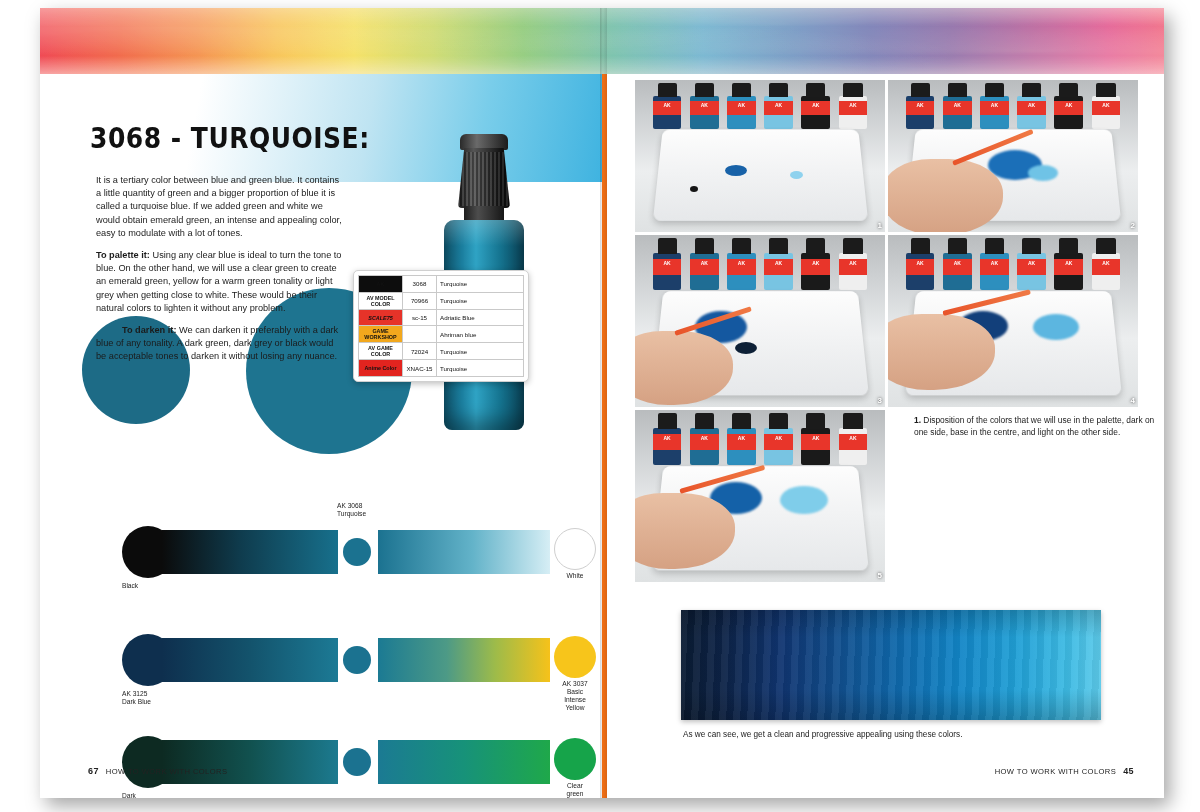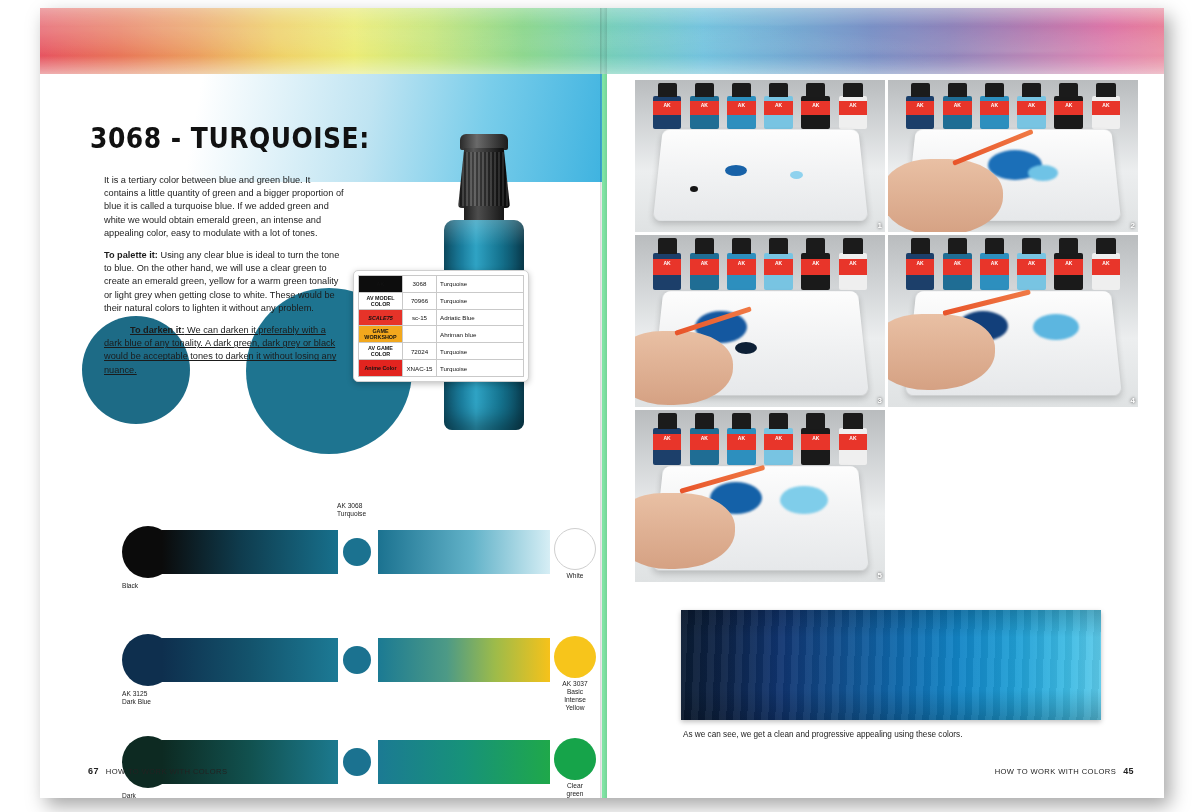--- a/index.html
+++ b/index.html
@@ -12,21 +12,21 @@
   }
   .page-wrap {
     position: relative;
     width: 1200px; height: 812px;
     background: #ffffff;
   }
   .spread {
     position: absolute;
     left: 40px; top: 8px;
     width: 1124px; height: 790px;
-    background: #86efac;
+    background: #f97316;
     box-shadow: 6px 8px 18px rgba(0,0,0,0.35);
     overflow: hidden;
   }
   
   .rainbow {
     position: absolute; left: 0; top: 0;
     width: 1124px; height: 66px;
     background: linear-gradient(90deg,
       #ef3e52 0%, #f05a3e 7%, #f3863b 14%, #f7c13c 21%,
       #f2e645 28%, #b9dc4a 35%, #5ec45a 43%, #3bb6a2 51%,
@@ -67,24 +67,24 @@
     transform-origin: left top;
   }
   .body-text {
     position: absolute; left: 48px; top: 100px;
     width: 256px;
     font-size: 9.2px;
     line-height: 13.2px;
     color: #1b1b1b;
     text-align: left;
   }
-  .body-text p { margin: 0 0 9px 16px; }
+  .body-text p { margin: 0 0 9px 8px; }
   .body-text b { font-weight: bold; }
   .para-lighten { position: relative; z-index: 3; }
-  .para-darken { position: relative; z-index: 3; text-decoration: underline; }
+  .para-darken { position: relative; z-index: 3; }
   .p3-indent { text-indent: 26px; }
 
   .circle-left {
     position: absolute;
     left: 42px; top: 242px;
     width: 108px; height: 108px;
     border-radius: 50%;
     background: #1d6b86;
     z-index: 1;
   }
@@ -653,20 +653,21 @@
         <div class="tray"></div>
         <div class="paint-blob" style="left:30%; top:42%; width:52px; height:32px; background:#1461a8; filter:blur(1px);"></div>
         <div class="paint-blob" style="left:58%; top:44%; width:48px; height:28px; background:#7fcdea; filter:blur(1px);"></div>
         <div class="paint-blob" style="left:26%; top:66%; width:26px; height:14px; background:#0d1c2c;"></div>
         <div class="hand" style="left:-8%; top:48%; width:120px; height:76px;"></div>
         <div class="brush" style="left:18%; top:46%; width:88px; transform:rotate(-16deg);"></div>
         <div class="photo-num">5</div>
       </div>
 
       <div class="steps">
+        <p><b>1.</b> <span>Disposition of the colors that we will use in the palette, dark on one side, base in the centre, and light on the other side.</span></p>
       </div>
 
       <div class="gradient-strip"></div>
       <div class="strip-caption">As we can see, we get a clean and progressive appealing using these colors.</div>
 
       <div class="footer-right">
         <span>HOW TO WORK WITH COLORS</span><span class="pnum">45</span>
       </div>
     </div>
 

